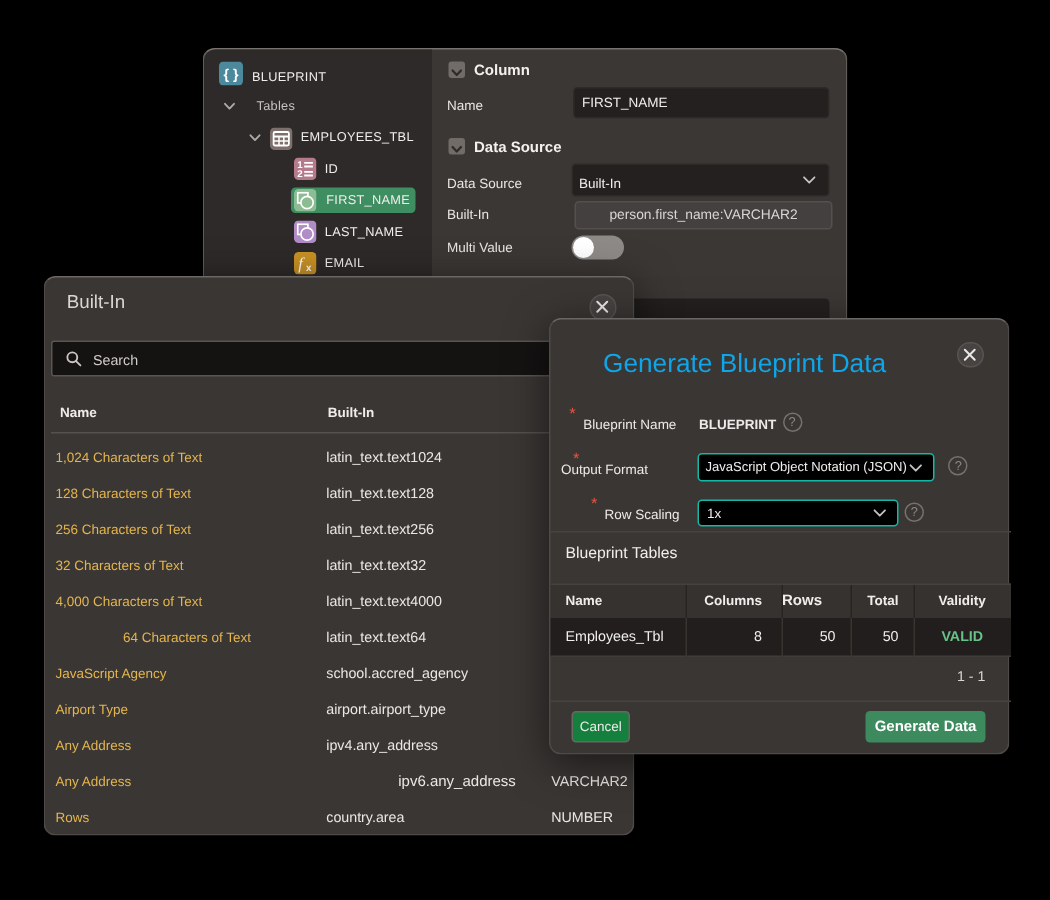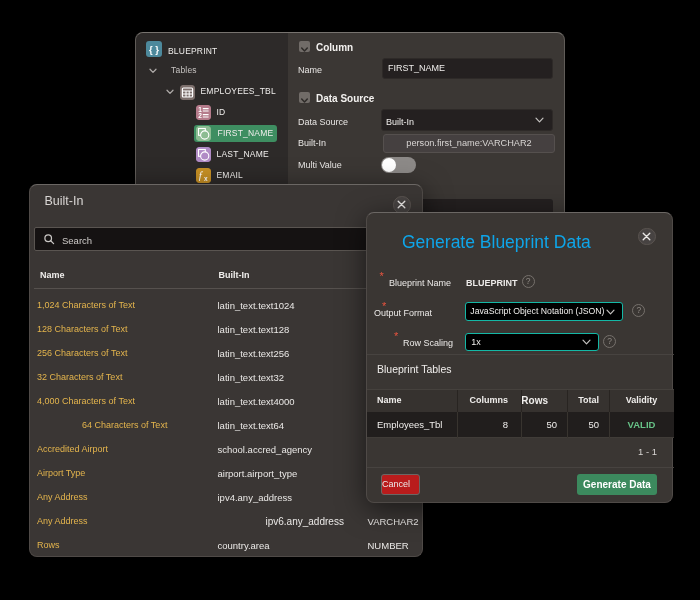--- a/index.html
+++ b/index.html
@@ -166,21 +166,21 @@
     <div class="abs amber bir" style="left:7px; top:138.95px;">128 Characters of Text</div>
     <div class="abs cell2 bir" style="left:187.5px; top:138.95px; font-size:9.5px;">latin_text.text128</div>
     <div class="abs amber bir" style="left:7px; top:162.9px;">256 Characters of Text</div>
     <div class="abs cell2 bir" style="left:187.5px; top:162.9px; font-size:9.5px;">latin_text.text256</div>
     <div class="abs amber bir" style="left:7px; top:186.85px;">32 Characters of Text</div>
     <div class="abs cell2 bir" style="left:187.5px; top:186.85px; font-size:9.5px;">latin_text.text32</div>
     <div class="abs amber bir" style="left:7px; top:210.8px;">4,000 Characters of Text</div>
     <div class="abs cell2 bir" style="left:187.5px; top:210.8px; font-size:9.5px;">latin_text.text4000</div>
     <div class="abs amber bir" style="left:7px; top:234.75px;margin-left:45px;">64 Characters of Text</div>
     <div class="abs cell2 bir" style="left:187.5px; top:234.75px; font-size:9.5px;">latin_text.text64</div>
-    <div class="abs amber bir" style="left:7px; top:258.7px;">Accredited Airport</div>
+    <div class="abs amber bir" style="left:7px; top:258.7px;">JavaScript Agency</div>
     <div class="abs cell2 bir" style="left:187.5px; top:258.7px; font-size:9.5px;">school.accred_agency</div>
     <div class="abs amber bir" style="left:7px; top:282.65px;">Airport Type</div>
     <div class="abs cell2 bir" style="left:187.5px; top:282.65px; font-size:9.5px;">airport.airport_type</div>
     <div class="abs amber bir" style="left:7px; top:306.6px;">Any Address</div>
     <div class="abs cell2 bir" style="left:187.5px; top:306.6px; font-size:9.5px;">ipv4.any_address</div>
     <div class="abs amber bir" style="left:7px; top:330.55px;">Any Address</div>
     <div class="abs cell2 bir" style="left:187.5px; top:330.55px; font-size:10px;padding-left:48px;">ipv6.any_address</div>
     <div class="abs cell2 bir" style="left:337.5px; top:330.55px; font-size:9.5px;">VARCHAR2</div>
     <div class="abs amber bir" style="left:7px; top:354.5px;">Rows</div>
     <div class="abs cell2 bir" style="left:187.5px; top:354.5px; font-size:9.5px;">country.area</div>
@@ -239,17 +239,17 @@
       <div class="abs" style="left:200px; top:7px; width:32px; text-align:right; font-size:9.5px; color:#f0eeec;">50</div>
       <div class="abs" style="left:242px; top:7px; width:65px; text-align:center; font-size:9.5px; font-weight:bold; color:#67c287;">VALID</div>
       <div class="abs" style="left:89.9px; top:0; width:1px; height:26px; background:#38342f;"></div>
       <div class="abs" style="left:153.9px; top:0; width:1px; height:26px; background:#38342f;"></div>
       <div class="abs" style="left:199.7px; top:0; width:1px; height:26px; background:#38342f;"></div>
       <div class="abs" style="left:242.2px; top:0; width:1px; height:26px; background:#38342f;"></div>
     </div>
     <div class="abs" style="right:15px; top:232.5px; font-size:9.5px; color:#d8d5d3;">1 - 1</div>
 
     <div class="abs" style="left:0; top:253.5px; width:307px; height:1px; background:#474340;"></div>
-    <div class="abs" style="left:14px; top:260.5px; width:39px; height:21px; background:#b91c1c; border:1px solid #6b6664; border-radius:3px; color:#eceae8; font-size:9px; line-height:19px;">Cancel</div>
+    <div class="abs" style="left:14px; top:260.5px; width:39px; height:21px; background:#15803d; border:1px solid #6b6664; border-radius:3px; color:#eceae8; font-size:9px; text-align:center; line-height:19px;">Cancel</div>
     <div class="abs" style="left:210px; top:260.5px; width:80px; height:21px; background:#3c8a5e; border-radius:3px; color:#fff; font-size:10px; font-weight:bold; text-align:center; line-height:21px;">Generate Data</div>
   </div>
 
 </div>
 
 </body></html>

